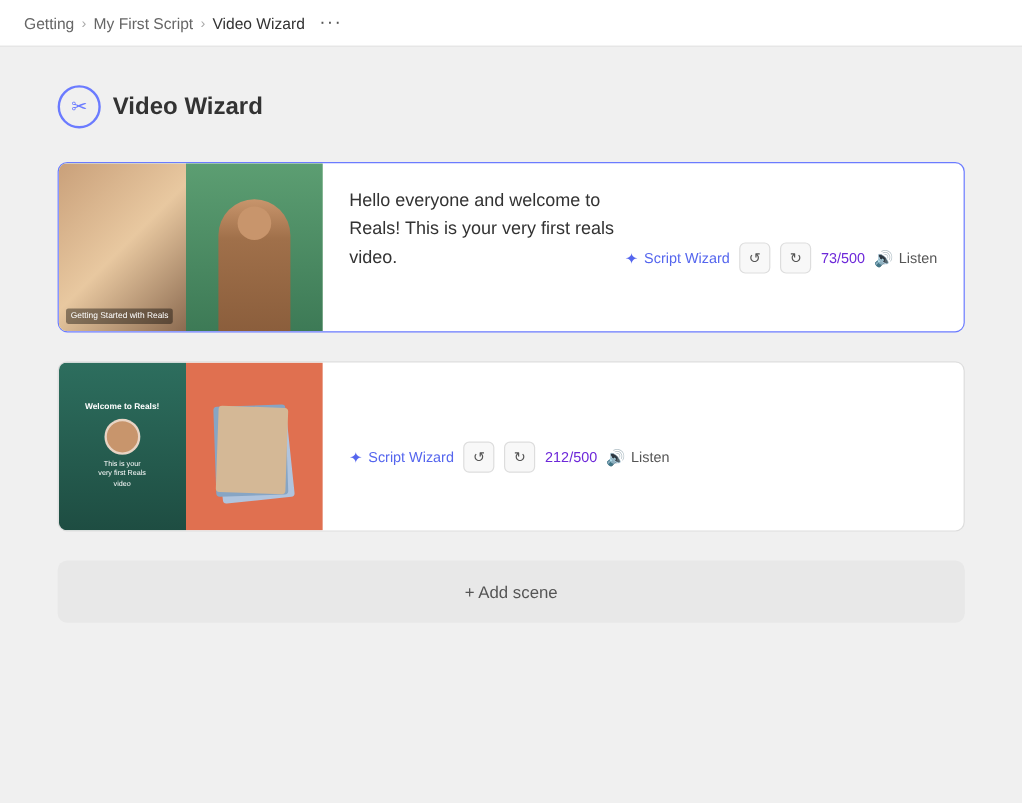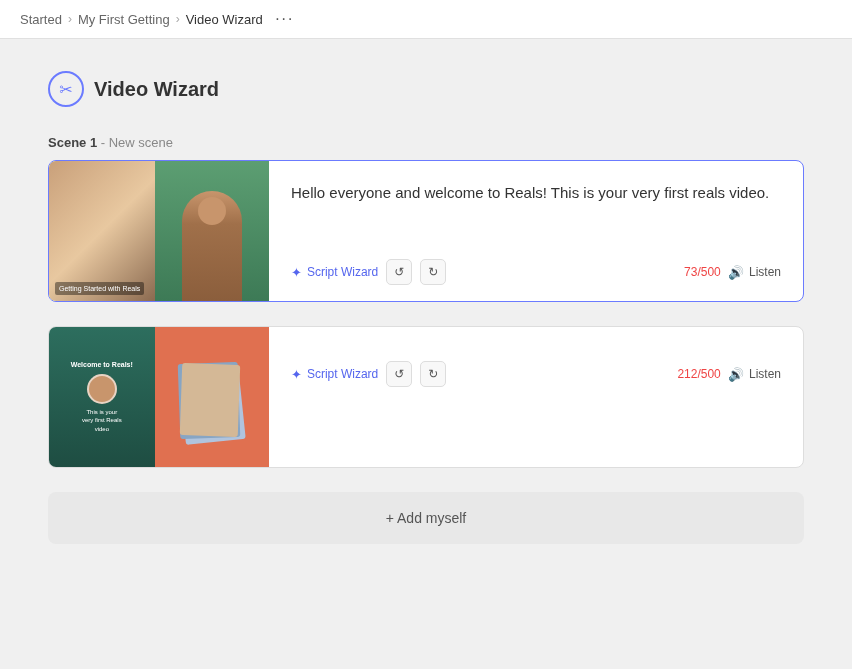--- a/index.html
+++ b/index.html
@@ -240,21 +240,21 @@
       bottom: 6px;
       left: 4px;
       transform: rotate(2deg);
     }
 
     
     .scene-content {
       flex: 1;
       padding: 20px 22px 16px;
       display: flex;
-      flex-direction: column;
+      flex-direction: row;
       justify-content: space-between;
     }
     .scene-text {
       font-size: 15px;
       color: #333;
       line-height: 1.55;
       flex: 1;
     }
     .scene-controls {
       display: flex;
@@ -286,21 +286,21 @@
       display: flex;
       align-items: center;
       justify-content: center;
       cursor: pointer;
       color: #555;
       font-size: 12px;
     }
     .char-count {
       margin-left: auto;
       font-size: 12px;
-      color: #ef4444;
+      color: #6d28d9;
     }
     .listen-btn {
       display: flex;
       align-items: center;
       gap: 4px;
       font-size: 12px;
       color: #555;
       cursor: pointer;
       background: none;
       border: none;
@@ -324,42 +324,38 @@
       color: #555;
       cursor: pointer;
       gap: 6px;
       margin-top: 8px;
     }
   </style>
 </head>
 <body>
 
 <div class="breadcrumb-bar">
-  <span>Started</span>
+  <span>Getting</span>
   <span class="breadcrumb-sep">›</span>
-  <span>My First Getting</span>
+  <span>My First Script</span>
   <span class="breadcrumb-sep">›</span>
   <span class="breadcrumb-current">Video Wizard</span>
   <span class="breadcrumb-dots">···</span>
 </div>
 
 <div class="main-content">
 
   <div class="page-header">
     <div class="wizard-icon-circle">
       <span>✂</span>
     </div>
     <span class="page-title">Video Wizard</span>
   </div>
 
   <div class="scene-section">
-    <div class="scene-label">
-      <span class="scene-label-num">Scene 1</span>
-      <span class="scene-label-sub"> - <span>New scene</span></span>
-    </div>
     <div class="scene-card active">
       <div class="scene-thumbnail">
         <div class="thumb-scene1">
           <div class="thumb-scene1-left">
             <div class="thumb-scene1-left-img">
               <span class="thumb-inner-label">Getting Started with Reals</span>
             </div>
           </div>
           <div class="thumb-scene1-right">
             <div class="presenter-figure">
@@ -424,15 +420,15 @@
           <span class="char-count">212/500</span>
           <button class="listen-btn">
             <span class="listen-icon">🔊</span>
             <span>Listen</span>
           </button>
         </div>
       </div>
     </div>
   </div>
 
-  <button class="add-scene-btn">+ Add myself</button>
+  <button class="add-scene-btn">+ Add scene</button>
 
 </div>
 
 </body></html>

